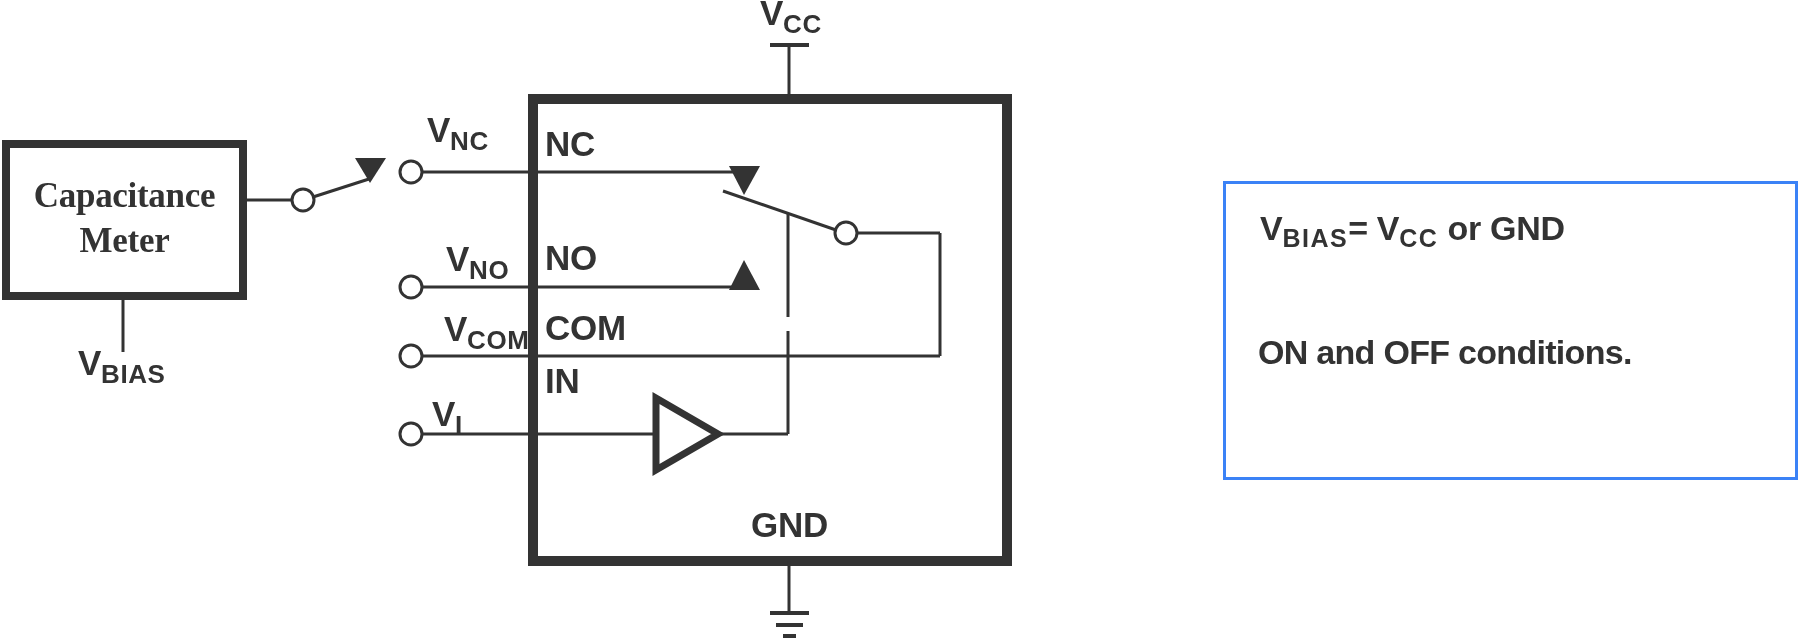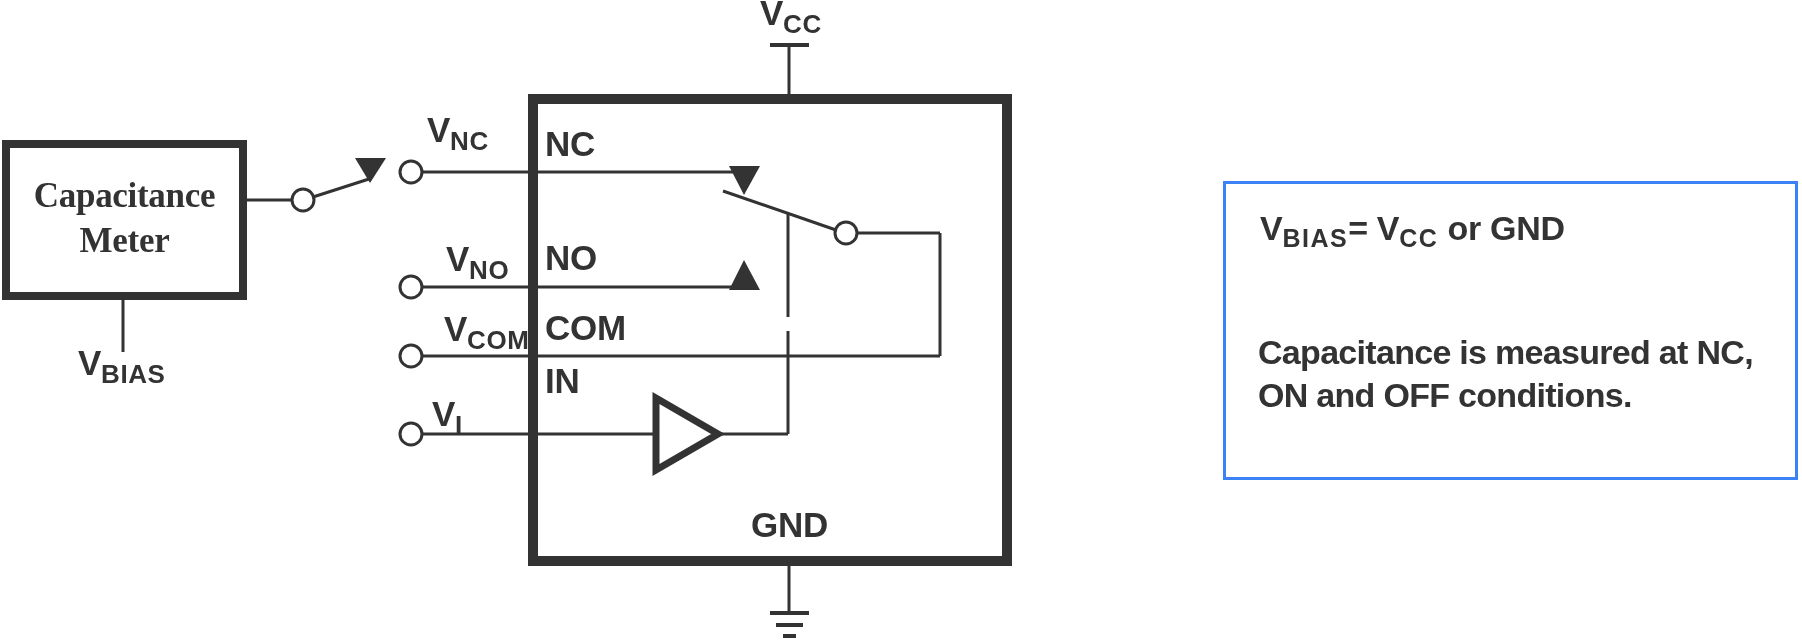--- a/index.html
+++ b/index.html
@@ -96,18 +96,17 @@
 
   <div class="abs lbl" style="left:545px;top:126px;">NC</div>
   <div class="abs lbl" style="left:545px;top:240px;">NO</div>
   <div class="abs lbl" style="left:545px;top:310px;">COM</div>
   <div class="abs lbl" style="left:545px;top:363px;">IN</div>
   <div class="abs lbl" style="left:751px;top:507px;">GND</div>
 
   <div class="abs note-box">
     <div class="note-line" style="left:34px;top:27px;"><span>V</span><span class="sb">BIAS</span><span>= V</span><span class="sb">CC</span><span> or GND</span></div>
     <div class="note-body">
-      <div>Capacitance is measured at NC,</div>
       <div>ON and OFF conditions.</div>
     </div>
   </div>
 
 </div>
 
 </body></html>

